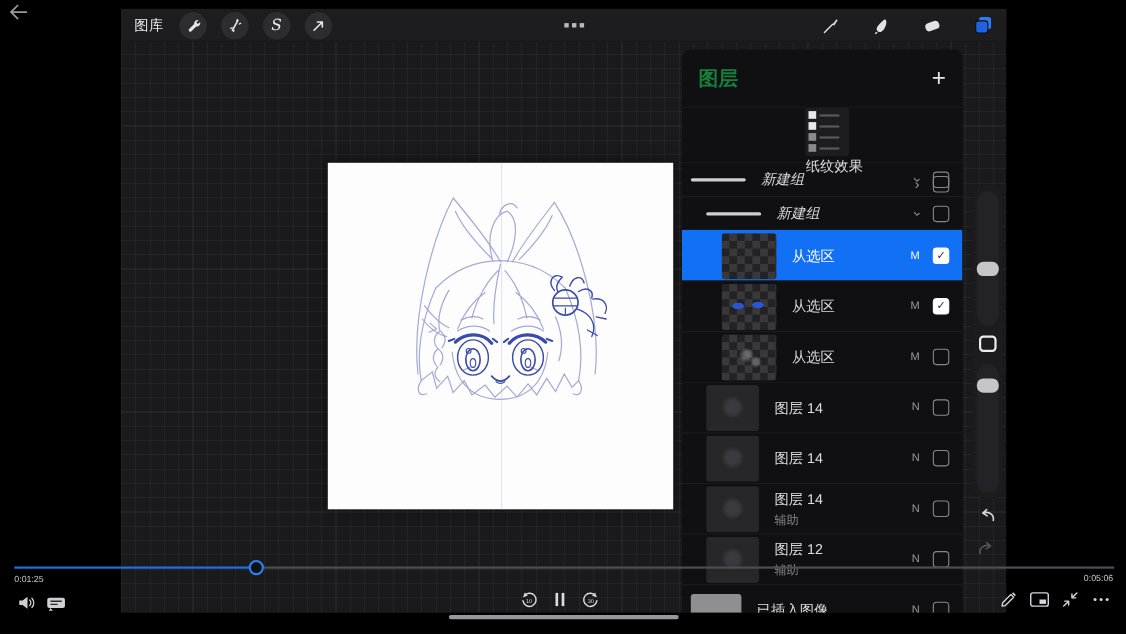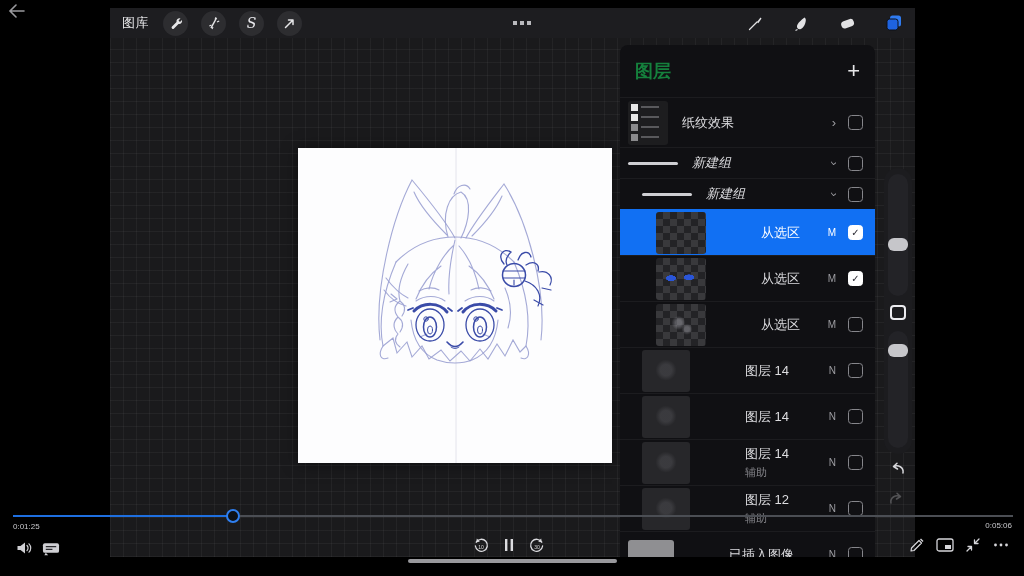--- a/index.html
+++ b/index.html
@@ -43,23 +43,23 @@
 
   
   #layers-panel{left:510px;top:45px;width:255px;height:512px;background:#101013;
      border-radius:8px 8px 0 0;overflow:hidden;}
   #lp-head{height:52px;display:flex;align-items:center;justify-content:space-between;
      padding:0 15px;}
   #lp-title{font-size:18px;font-weight:bold;color:#15803d;}
   #lp-add{font-size:22px;color:#e6e6e8;font-weight:300;line-height:1;}
   .lrow{display:flex;align-items:center;border-top:1px solid rgba(255,255,255,0.05);
      background:#101013;box-sizing:border-box;}
-  .row-texture{height:50px;}
+  .row-texture{height:50px;flex-direction:column;}
   .row-group{height:31px;font-style:italic;}
-  .row-layer{height:46px;gap:41px;}
+  .row-layer{height:46px;}
   .lrow.selected{background:#1170f3;border-top-color:transparent;}
   .lrow.selected .lname{color:#fff;}
   .lrow.selected .badge{color:#fff;}
   .thumb{flex:0 0 auto;border-radius:3px;}
   .thumb-stack{width:40px;height:44px;background:#1d1d1f;padding:3px 3px;box-sizing:border-box;
      display:flex;flex-direction:column;gap:3px;}
   .thumb-stack .mr{display:flex;align-items:center;gap:3px;}
   .thumb-stack .sq{width:7px;height:7px;background:#e8e8e8;display:block;}
   .thumb-stack .sq.g{background:#8a8a8c;}
   .thumb-stack .ln{width:18px;height:2px;background:#59595c;display:block;}

